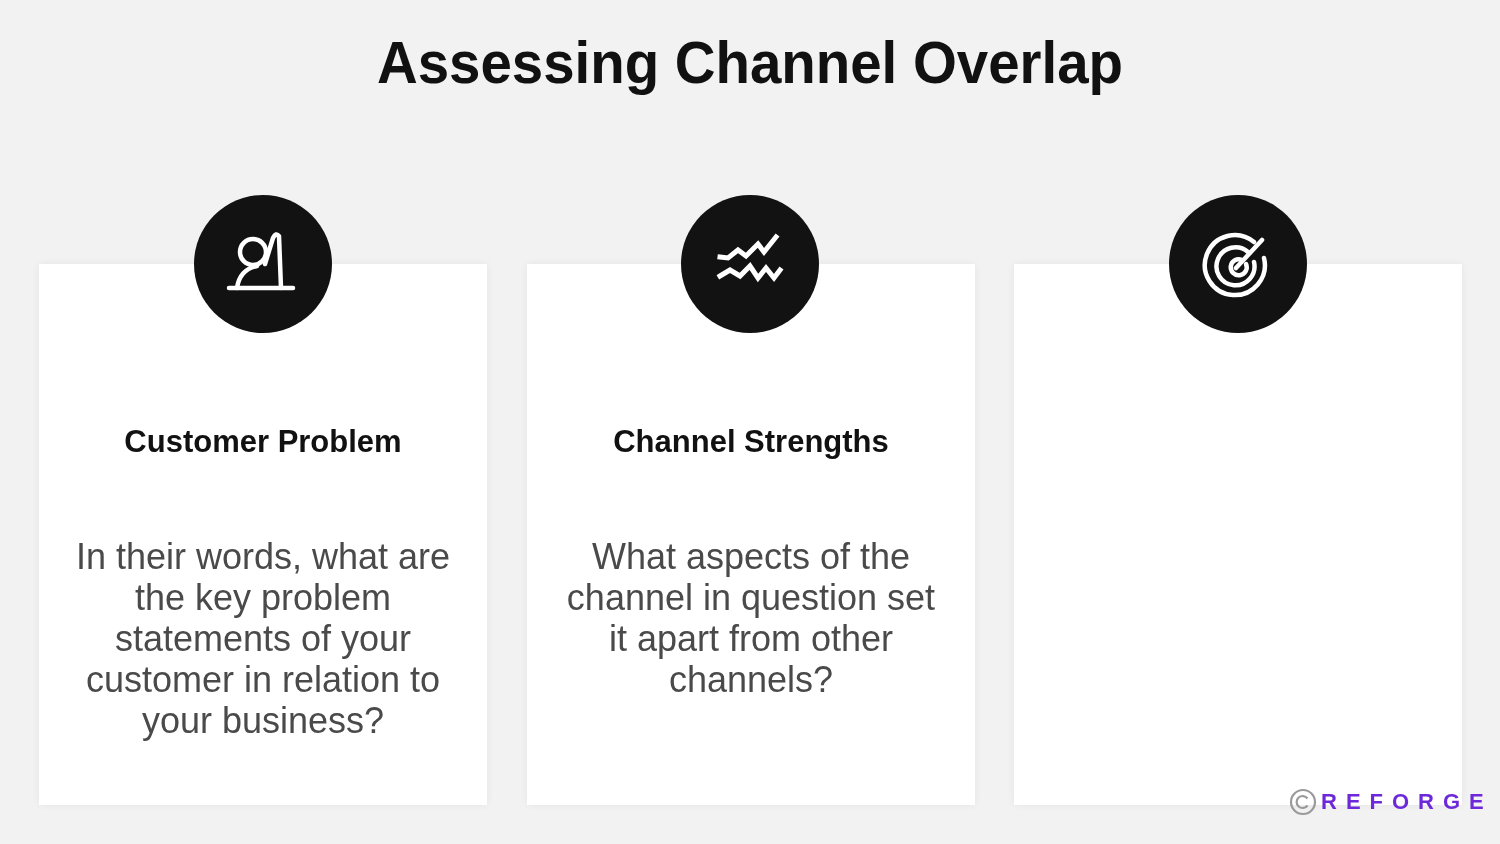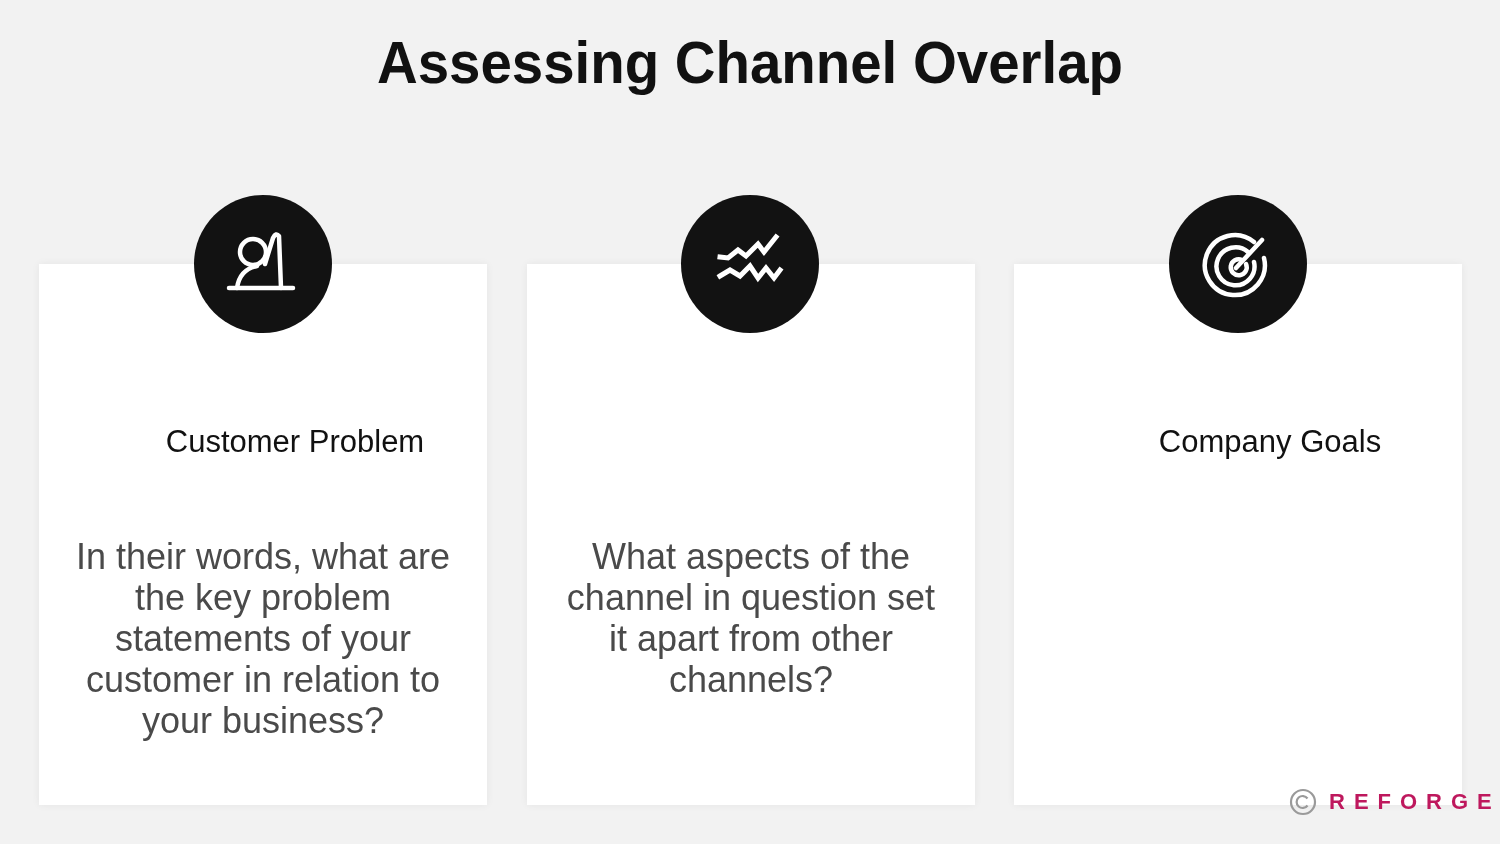--- a/index.html
+++ b/index.html
@@ -19,32 +19,31 @@
     background:#ffffff;
     box-shadow:0 0 8px rgba(0,0,0,0.06);
   }
   .circle {
     position:absolute; width:138px; height:138px; border-radius:50%;
     background:#121212; top:195px;
     display:flex; align-items:center; justify-content:center;
   }
   .card-heading {
     position:absolute; top:160px; left:0; width:100%; text-align:center;
-    font-size:31px; font-weight:normal; color:#111;
+    font-size:31px; font-weight:bold; color:#111;
     font-family:"Liberation Sans", sans-serif;
-    padding-left:32px;
   }
   .card-body {
     position:absolute; top:272px; left:36px; right:36px; text-align:center;
     font-size:36px; line-height:41px; color:#4a4a4a;
     font-family:"Liberation Sans", sans-serif;
   }
   .watermark {
     position:absolute; left:1289px; top:788px;
-    display:flex; align-items:center; gap:12px; color:#be185d;
+    display:flex; align-items:center; gap:4px; color:#6d28d9;
   }
   .wm-text {
     font-family:"Liberation Sans", sans-serif; font-size:22px;
     letter-spacing:9px; font-weight:bold;
   }
 </style>
 </head>
 <body>
 
 <div class="title">Assessing Channel Overlap</div>
@@ -56,31 +55,31 @@
 <div class="circle" style="left:194px;">
   <svg width="80" height="80" viewBox="0 0 80 80" fill="none" stroke="#fff" stroke-width="4.5" stroke-linecap="round" stroke-linejoin="round">
     <circle cx="30" cy="28" r="13"></circle>
     <path d="M14 64 C16 50 24 44 34 42"></path>
     <path d="M42 40 L50 14 Q53 8 56 12 L58 64"></path>
     <line x1="6" y1="64" x2="70" y2="64"></line>
   </svg>
 </div>
 
 <div class="card" style="left:527px;">
+  <div class="card-heading">Channel Strengths</div>
   <div class="card-body">What aspects of the channel in question set it apart from other channels?</div>
 </div>
 <div class="circle" style="left:681px;">
   <svg width="80" height="80" viewBox="0 0 80 80" fill="none" stroke="#fff" stroke-width="5" stroke-linecap="square" stroke-linejoin="miter">
     <polyline points="10,33 18,34 28,26 36,32 48,20 54,28 66,13"></polyline>
     <polyline points="10,52 20,46 30,52 40,42 48,54 56,44 64,54 70,46"></polyline>
   </svg>
 </div>
 
 <div class="card" style="left:1014px;">
-  <div class="card-heading">Company Goals</div>
 </div>
 <div class="circle" style="left:1169px;">
   <svg width="80" height="80" viewBox="0 0 80 80" fill="none" stroke="#fff" stroke-width="4.5" stroke-linecap="round">
     <path d="M56 18 A30 30 0 1 0 66 34"></path>
     <path d="M50 28 A19 19 0 1 0 56 38"></path>
     <path d="M44 36 A8 8 0 1 0 48 40"></path>
     <line x1="38" y1="44" x2="64" y2="16"></line>
   </svg>
 </div>
 

